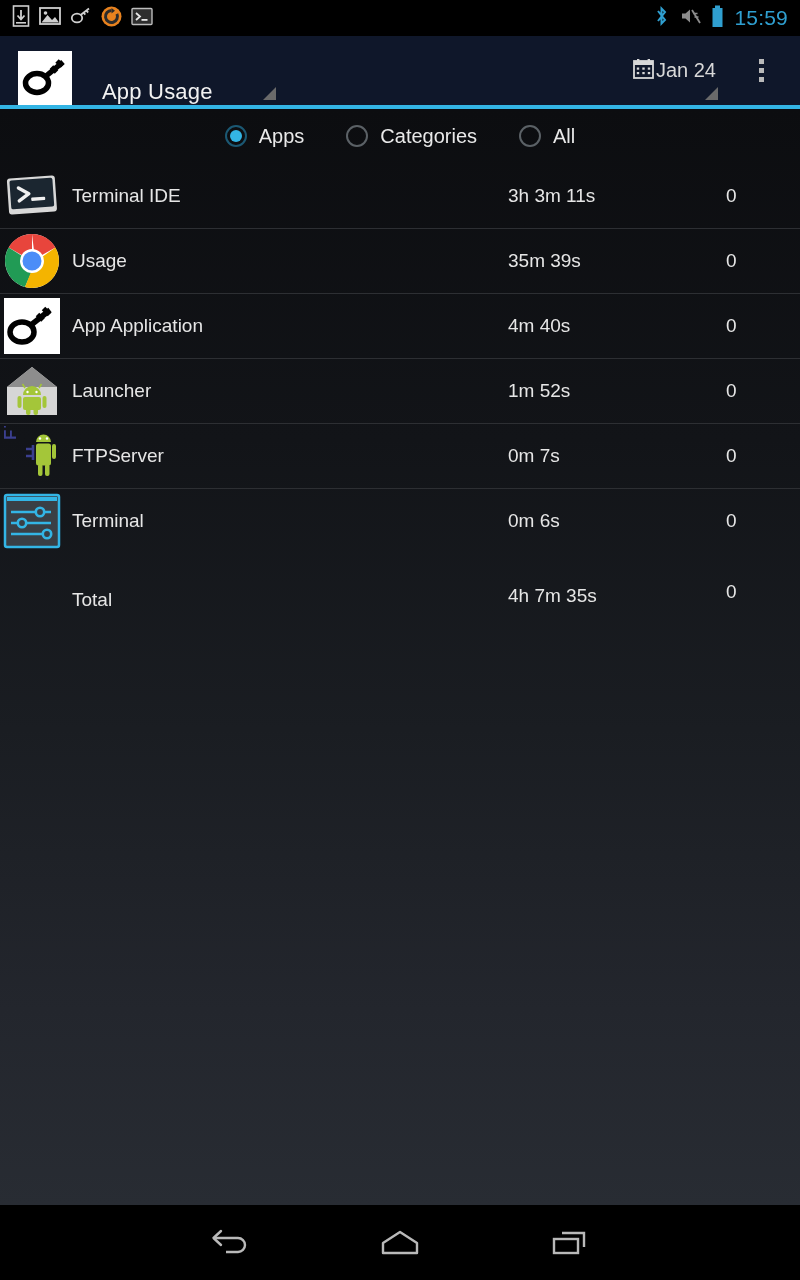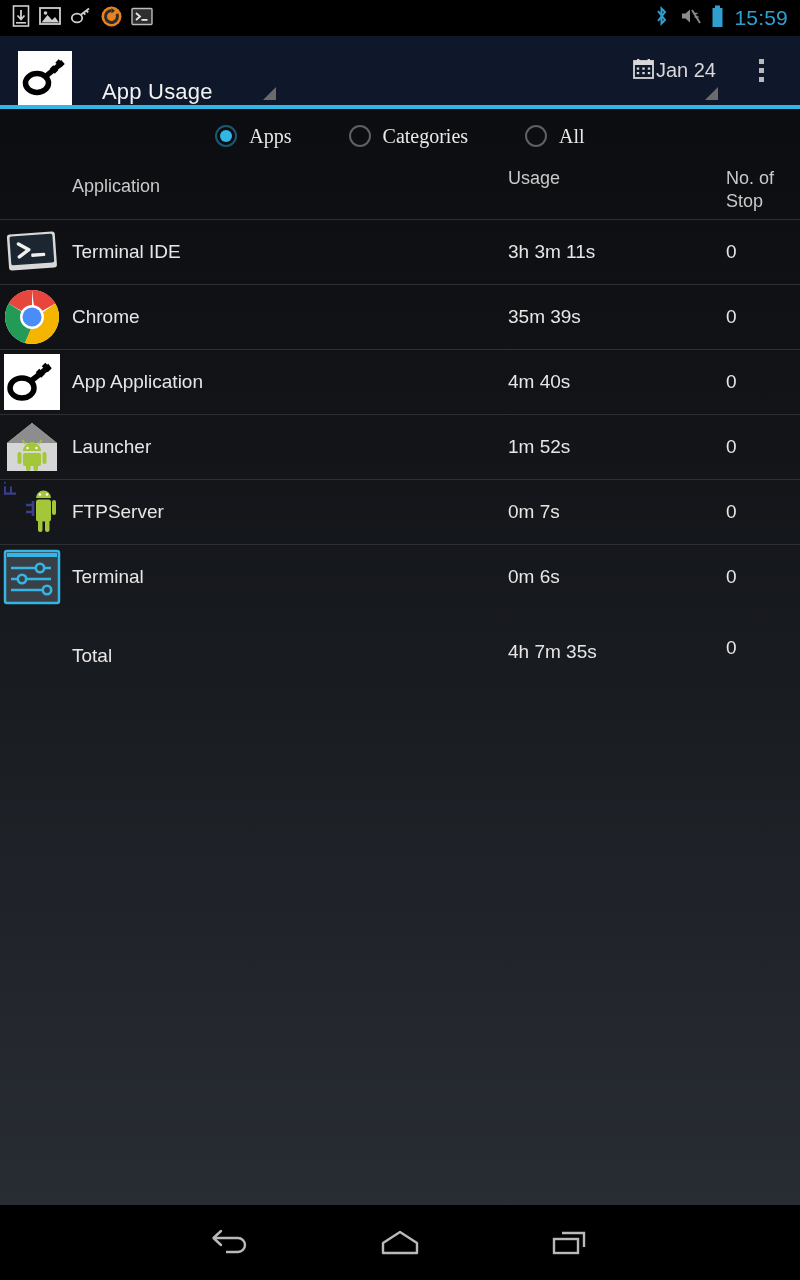--- a/index.html
+++ b/index.html
@@ -63,22 +63,21 @@
 
   
   .content {
     position:absolute; left:0; top:109px; width:800px; height:1096px;
     background:linear-gradient(to bottom, #0c0d10 0px, #121418 330px, #1a1d22 620px, #23262d 900px, #282c33 1096px);
   }
 
   
   .radio-row {
     height:54px; display:flex; align-items:center; justify-content:center;
-    gap:15px;
-    font-family:Liberation Serif, serif;
+    gap:0;
   }
   .radio-item { display:flex; align-items:center; cursor:default; }
   .radio-item + .radio-item { margin-left:42px; }
   .radio-circle {
     width:22px; height:22px; border-radius:50%;
     border:2px solid #5b6166; position:relative; flex:0 0 auto;
   }
   .radio-item.selected .radio-circle { border-color:#1b5873; }
   .radio-item.selected .radio-circle::after {
     content:""; position:absolute; left:3px; top:3px;
@@ -253,25 +252,20 @@
         <span class="radio-label">Categories</span>
       </div>
       <div class="radio-item">
         <span class="radio-circle"></span>
         <span class="radio-label">All</span>
       </div>
     </div>
 
     <div class="tbl">
 
-      <div class="thead">
-        <div class="th th-app">Application</div>
-        <div class="th th-usage">Usage</div>
-        <div class="th th-stop">No. of Stop</div>
-      </div>
 
       <div class="trow">
         <span class="icon">
           <svg width="60" height="60" viewBox="0 0 60 60">
             <g transform="rotate(-4 30 30)">
               <rect x="6" y="11" width="48" height="36" rx="3" fill="#d8d8d8"></rect>
               <rect x="8.5" y="13" width="43" height="29" rx="2" fill="#1b2630"></rect>
               <path d="M17 21 L27 27.5 L17 34" fill="none" stroke="#f0f0f0" stroke-width="3.4" stroke-linecap="round" stroke-linejoin="round"></path>
               <rect x="29" y="31.5" width="14" height="3.4" rx="1" fill="#f0f0f0"></rect>
             </g>
@@ -287,21 +281,21 @@
           <svg width="60" height="60" viewBox="0 0 60 60">
             <circle cx="30" cy="30" r="27" fill="#ffffff"></circle>
             <path d="M30 3 A27 27 0 0 1 53.4 16.5 L33 28 Z" fill="#e8453c"></path>
             <path d="M30 3 A27 27 0 0 0 6.6 16.5 L30 30 Z" fill="#e8453c"></path>
             <path d="M6.6 16.5 A27 27 0 0 0 23 56 L33 33 Z" fill="#219b55"></path>
             <path d="M53.4 16.5 A27 27 0 0 1 23 56 L33 31 Z" fill="#f4b400"></path>
             <circle cx="30" cy="30" r="12" fill="#ffffff"></circle>
             <circle cx="30" cy="30" r="9.5" fill="#4b8df8"></circle>
           </svg>
         </span>
-        <span class="cell-app">Chrome</span>
+        <span class="cell-app">Usage</span>
         <span class="cell-usage">35m 39s</span>
         <span class="cell-stop">0</span>
       </div>
 
       <div class="trow">
         <span class="icon">
           <svg width="60" height="60" viewBox="0 0 60 60">
             <rect x="2" y="2" width="56" height="56" fill="#ffffff"></rect>
             <ellipse cx="20" cy="36" rx="12" ry="10" fill="none" stroke="#000" stroke-width="5.5"></ellipse>
             <path d="M29 29 L48 14" stroke="#000" stroke-width="5.5" fill="none"></path>

